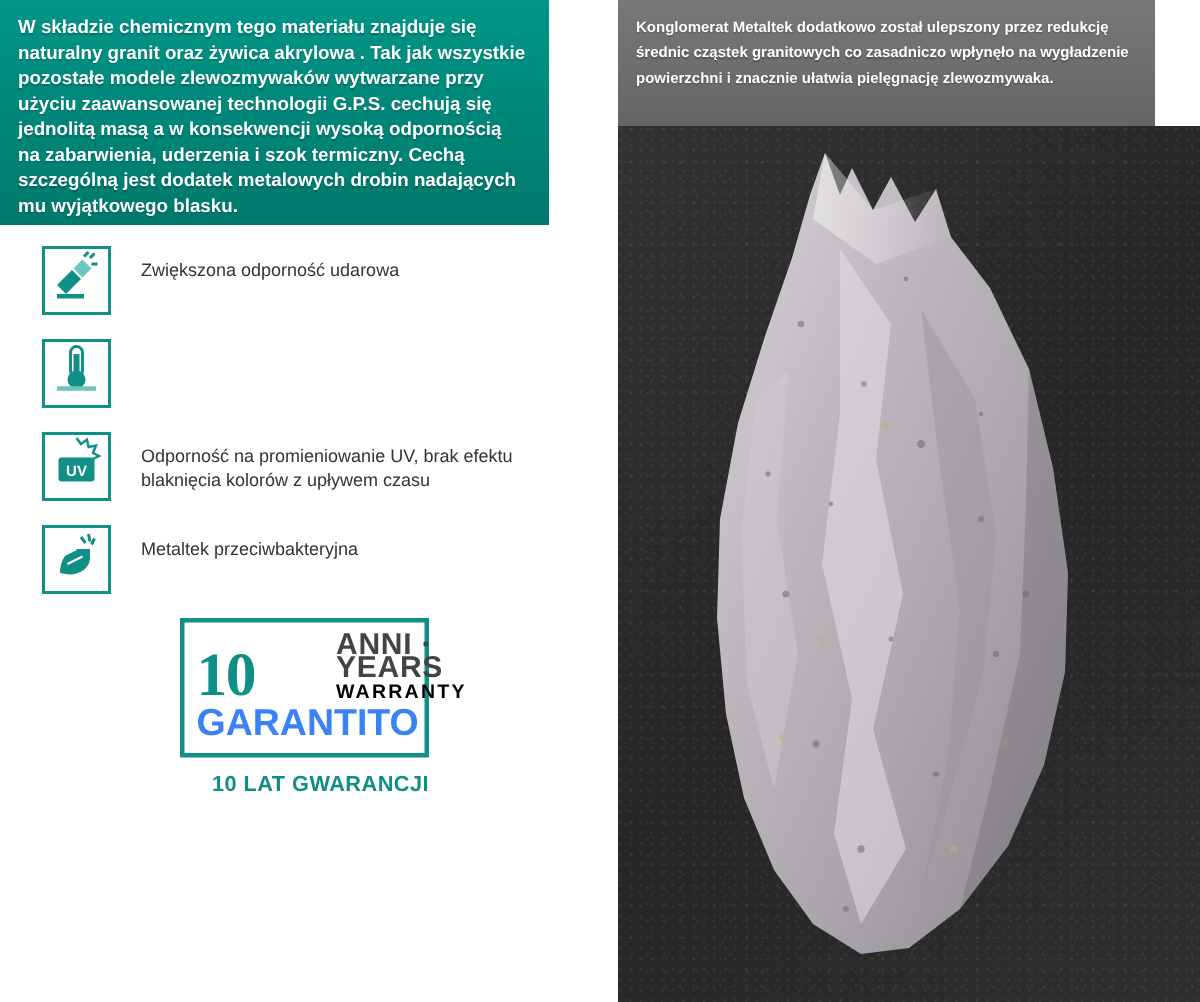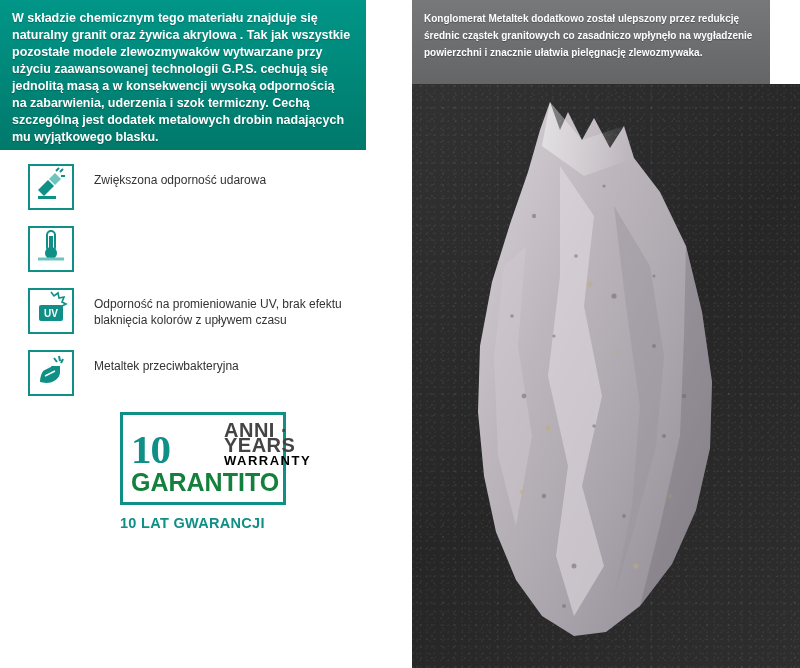--- a/index.html
+++ b/index.html
@@ -125,28 +125,28 @@
     font-size: 13px;
     line-height: 15px;
     font-weight: bold;
     color: #000000;
     letter-spacing: 1.5px;
   }
   .warranty-garantito {
     font-size: 25px;
     line-height: 27px;
     font-weight: bold;
-    color: #15803d;
+    color: #3b82f6;
     letter-spacing: 0px;
     text-align: left;
     margin-top: 1px;
   }
   .warranty-caption {
     margin-top: 10px;
-    text-align: left;
+    text-align: right;
     font-size: 14.5px;
     font-weight: bold;
     color: #0f8f86;
     letter-spacing: 0.3px;
   }
 
   
   .right-col {
     position: absolute;
     left: 412px;

